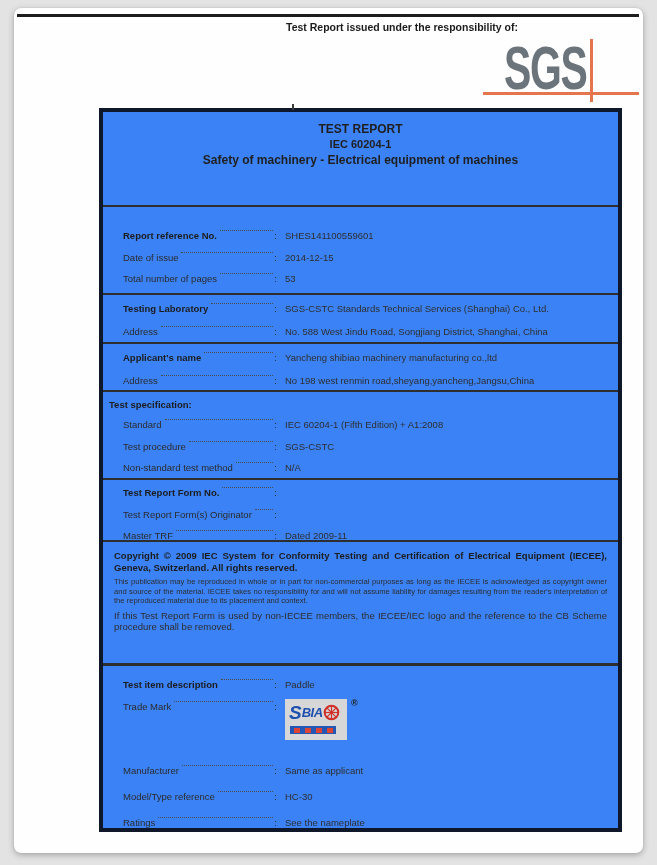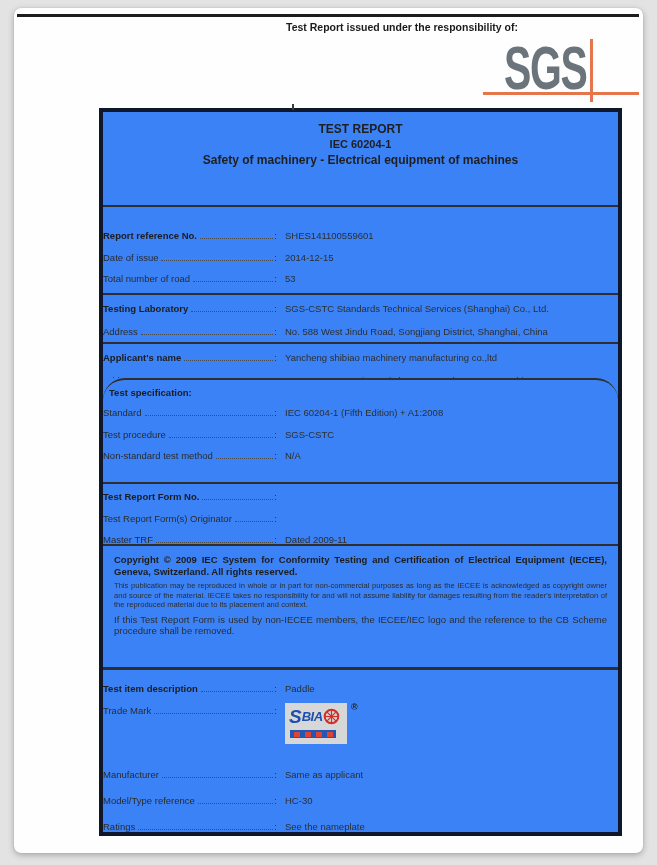--- a/index.html
+++ b/index.html
@@ -39,33 +39,33 @@
   }
   .sec{box-sizing:border-box;overflow:hidden;position:relative;}
   .sec + .sec{border-top:2px solid #2e2e2e;}
   .sec-title{height:93px;text-align:center;font-weight:bold;color:#1f1f1f;padding-top:10px;}
   .sec-title .l1{font-size:12px;line-height:15px;}
   .sec-title .l2{font-size:11px;line-height:15px;}
   .sec-title .l3{font-size:12px;line-height:17px;}
   .sec-title .l4{font-size:13px;line-height:18px;}
   .sec-a{height:88px;padding-top:18px;}
   .sec-b{height:49px;padding-top:2px;}
-  .sec-c{height:36px;padding-top:2px;}
-  .sec-d{height:104px;padding-top:2px;border-radius:22px;}
+  .sec-c{height:48px;padding-top:2px;}
+  .sec-d{height:88px;padding-top:2px;}
   .sec-e{height:62px;padding-top:2px;}
   .sec-f{height:123px;padding:4px 7px 0 7px;}
   .sec-g{height:165px;border-top-width:3px !important;padding-top:5px;}
 
   .row{display:flex;align-items:center;height:21.5px;font-size:9.5px;}
   .sec-b .row,.sec-c .row{height:23px;}
   .sec-d .row{height:21.5px;}
   .sec-g .row{height:26px;}
   .lbl{
     flex:0 0 174px;width:174px;box-sizing:border-box;display:flex;
-    padding-left:0;color:#2b2b2b;align-items:flex-end;white-space:nowrap;
+    padding-left:20px;color:#2b2b2b;align-items:flex-start;white-space:nowrap;
   }
   .lbl .txt{line-height:11px;}
   .bold .txt{font-weight:bold;color:#1c1c1c;}
   .leader{flex:1 1 auto;min-width:6px;border-bottom:1.5px dotted #4c4c4c;margin:0 1px 2px 3px;}
   .colon{line-height:11px;}
   .val{flex:1;padding-left:8px;color:#2e2e2e;}
   .spec-head{font-weight:bold;color:#1c1c1c;font-size:9.5px;height:20px;display:flex;align-items:center;padding-left:6px;}
 
   
   .sec-f p{margin:4px;text-align:justify;color:#2d2d2d;}
@@ -131,21 +131,21 @@
       <div class="row">
         <div class="lbl">
             <span class="txt">Date of issue</span>
             <span class="leader"></span>
             <span class="colon">:</span>
           </div>
         <div class="val">2014-12-15</div>
       </div>
       <div class="row">
         <div class="lbl">
-            <span class="txt">Total number of road</span>
+            <span class="txt">Total number of pages</span>
             <span class="leader"></span>
             <span class="colon">:</span>
           </div>
         <div class="val">53</div>
       </div>
     </div>
 
     <div class="sec sec-b">
       <div class="row">
         <div class="lbl bold">

